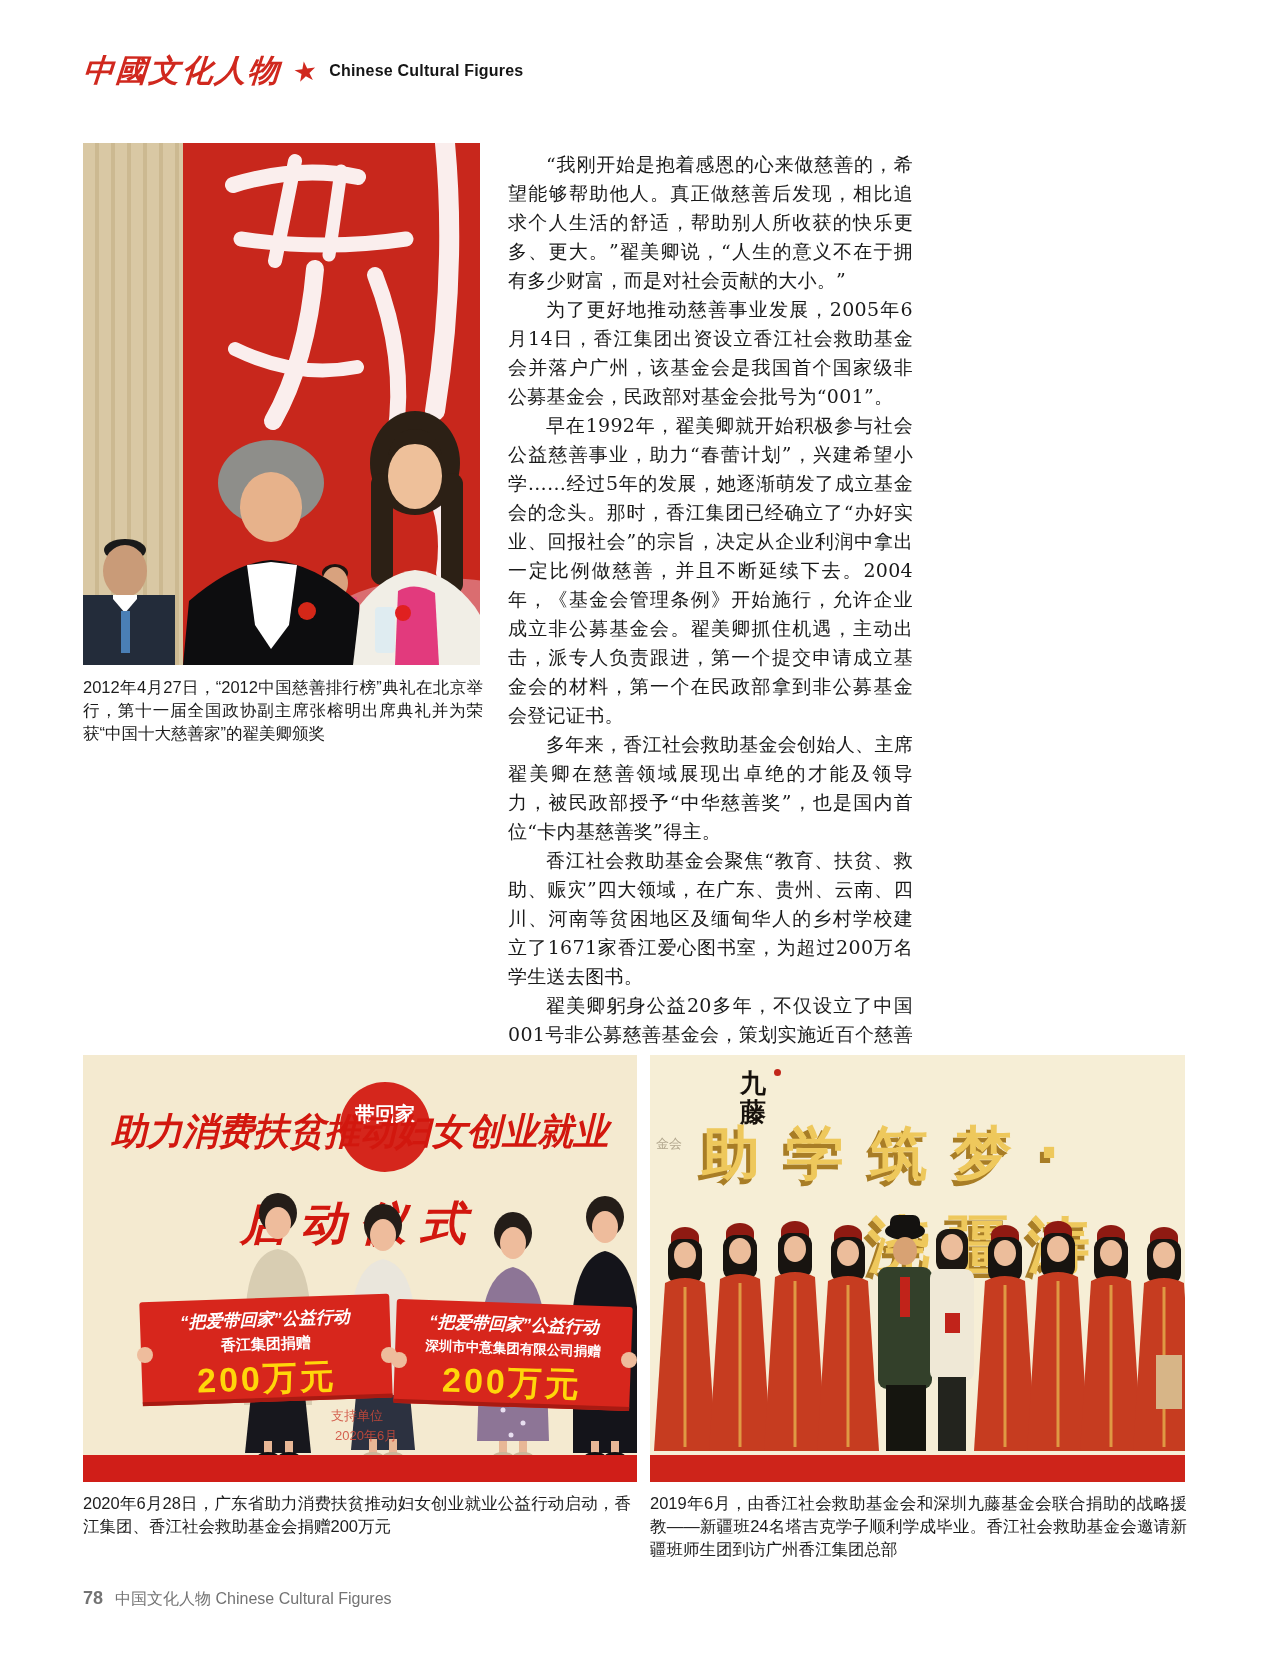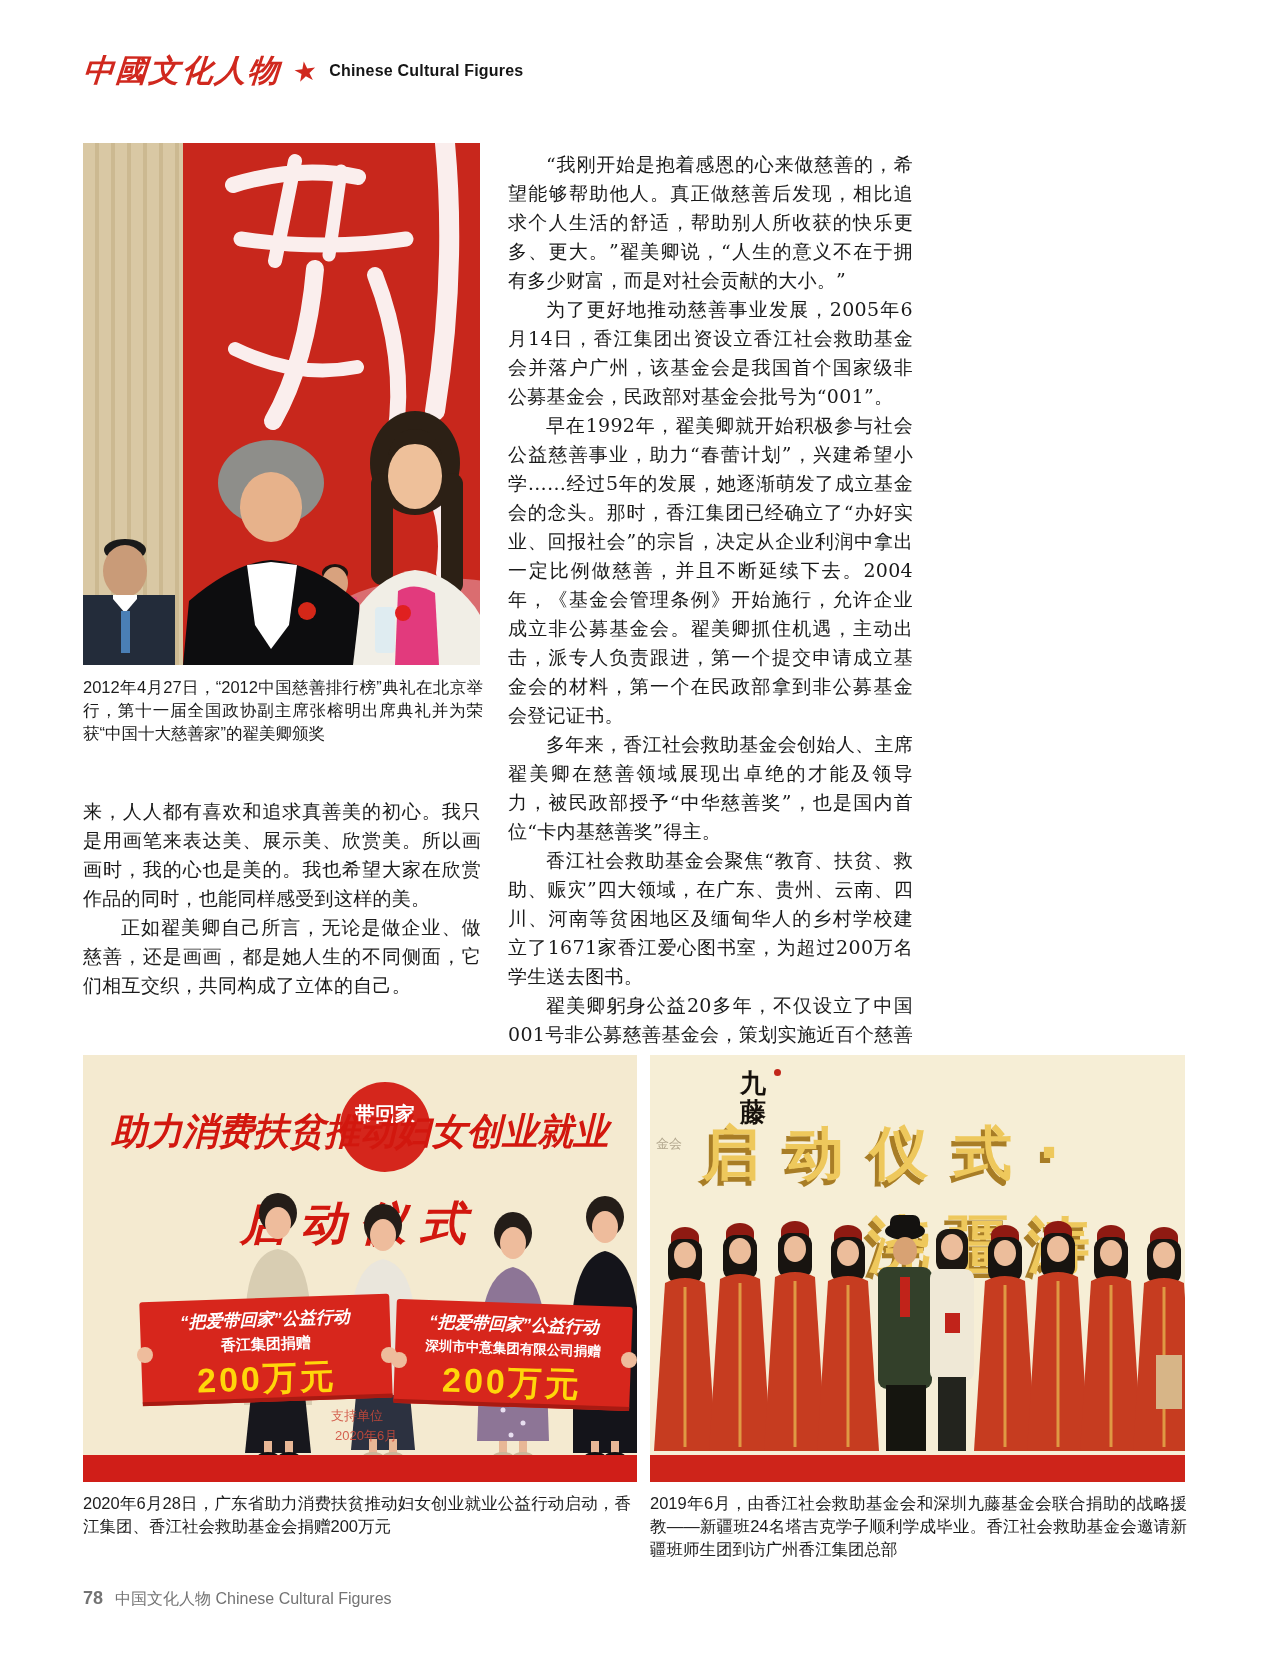--- a/index.html
+++ b/index.html
@@ -134,24 +134,20 @@
         <path d="M270,522 L277,462 Q302,430 332,427 Q366,430 392,464 L397,472 L397,522 Z" fill="#f1eee6"></path>
         <path d="M312,522 L315,448 Q332,438 352,450 L356,522 Z" fill="#e23a7d"></path>
         <rect x="292" y="464" width="20" height="46" rx="4" fill="#dcebf2" opacity="0.85"></rect>
         <circle cx="320" cy="470" r="8" fill="#e02020"></circle>
       </g>
     </svg>
   </div>
 
   <div class="caption" id="caption-top">2012年4月27日，“2012中国慈善排行榜”典礼在北京举行，第十一届全国政协副主席张榕明出席典礼并为荣获“中国十大慈善家”的翟美卿颁奖</div>
 
-  <div class="col" id="col-left">
-    <p class="noindent">来，人人都有喜欢和追求真善美的初心。我只是用画笔来表达美、展示美、欣赏美。所以画画时，我的心也是美的。我也希望大家在欣赏作品的同时，也能同样感受到这样的美。</p>
-    <p>正如翟美卿自己所言，无论是做企业、做慈善，还是画画，都是她人生的不同侧面，它们相互交织，共同构成了立体的自己。</p>
-  </div>
 
   <div class="col" id="col-right">
     <p>“我刚开始是抱着感恩的心来做慈善的，希望能够帮助他人。真正做慈善后发现，相比追求个人生活的舒适，帮助别人所收获的快乐更多、更大。”翟美卿说，“人生的意义不在于拥有多少财富，而是对社会贡献的大小。”</p>
     <p>为了更好地推动慈善事业发展，2005年6月14日，香江集团出资设立香江社会救助基金会并落户广州，该基金会是我国首个国家级非公募基金会，民政部对基金会批号为“001”。</p>
     <p>早在1992年，翟美卿就开始积极参与社会公益慈善事业，助力“春蕾计划”，兴建希望小学……经过5年的发展，她逐渐萌发了成立基金会的念头。那时，香江集团已经确立了“办好实业、回报社会”的宗旨，决定从企业利润中拿出一定比例做慈善，并且不断延续下去。2004年，《基金会管理条例》开始施行，允许企业成立非公募基金会。翟美卿抓住机遇，主动出击，派专人负责跟进，第一个提交申请成立基金会的材料，第一个在民政部拿到非公募基金会登记证书。</p>
     <p>多年来，香江社会救助基金会创始人、主席翟美卿在慈善领域展现出卓绝的才能及领导力，被民政部授予“中华慈善奖”，也是国内首位“卡内基慈善奖”得主。</p>
     <p>香江社会救助基金会聚焦“教育、扶贫、救助、赈灾”四大领域，在广东、贵州、云南、四川、河南等贫困地区及缅甸华人的乡村学校建立了1671家香江爱心图书室，为超过200万名学生送去图书。</p>
     <p>翟美卿躬身公益20多年，不仅设立了中国001号非公募慈善基金会，策划实施近百个慈善项</p>
   </div>
 
@@ -233,21 +229,21 @@
       <div class="amt">200万元</div>
     </div>
     <div class="bl-faint" style="left:248px;top:352px;">支持单位</div>
     <div class="bl-faint" style="left:252px;top:372px;text-align:center;">2020年6月</div>
   </div>
 
   <div class="photo" id="photo-br">
     <svg class="ph-layer" width="535" height="427" viewBox="0 0 535 427">
       <rect width="535" height="427" fill="#f6eed6"></rect>
     </svg>
-    <div class="br-gold1">启动仪式·</div>
+    <div class="br-gold1">助学筑梦·</div>
     <div class="br-gold2">浇疆涛</div>
     <div class="br-logo">九藤</div>
     <div class="br-logo-dot"></div>
     <div class="br-watermark">金会</div>
     <svg class="ph-layer" width="535" height="427" viewBox="0 0 535 427">
       <g>
         <g transform="translate(35,0)">
             <path d="M-14,182 a14,10 0 0 1 28,0 l0,6 h-28 Z" fill="#8f1a12"></path>
             <rect x="-17" y="184" width="34" height="46" rx="12" fill="#181410"></rect>
             <ellipse cx="0" cy="200" rx="11" ry="13" fill="#ecbd9b"></ellipse>

